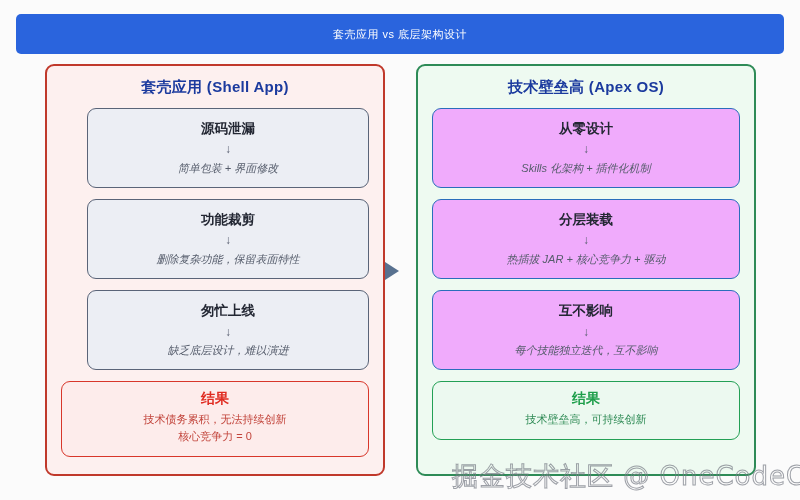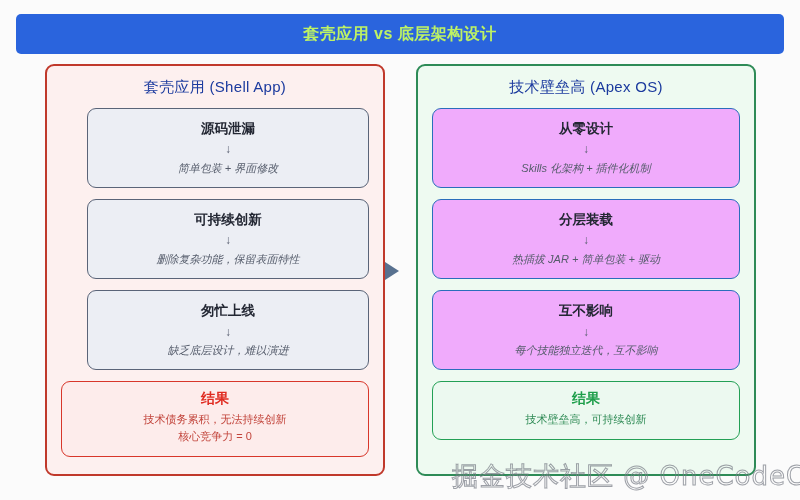--- a/index.html
+++ b/index.html
@@ -23,23 +23,23 @@
     top: 14px;
     width: 768px;
     height: 40px;
     background: #2a64dd;
     border-radius: 5px;
     display: flex;
     align-items: center;
     justify-content: center;
   }
   .title-bar-text {
-    color: #bef264;
-    font-size: 16px;
-    font-weight: bold;
+    color: #ffffff;
+    font-size: 11px;
+    font-weight: normal;
     letter-spacing: 0.5px;
   }
 
   
   .columns {
     position: absolute;
     left: 0;
     top: 64px;
     width: 800px;
     height: 412px;
@@ -64,21 +64,21 @@
   .panel-apex {
     margin-left: 31px;
     width: 340px;
     border: 2px solid #2e8b57;
     background: #eefaf1;
   }
 
   .panel-title {
     text-align: center;
     font-size: 15px;
-    font-weight: normal;
+    font-weight: bold;
     color: #1b3a9e;
     margin-bottom: 11px;
     letter-spacing: 0.3px;
   }
 
   
   .card {
     border-radius: 9px;
     padding: 10px 10px 11px 10px;
     margin-bottom: 11px;
@@ -188,21 +188,21 @@
   <div class="panel panel-shell">
     <div class="panel-title">套壳应用 (Shell App)</div>
 
     <div class="card card-shell">
       <div class="card-head">源码泄漏</div>
       <div class="card-arrow">↓</div>
       <div class="card-sub">简单包装 + 界面修改</div>
     </div>
 
     <div class="card card-shell">
-      <div class="card-head">可持续创新</div>
+      <div class="card-head">功能裁剪</div>
       <div class="card-arrow">↓</div>
       <div class="card-sub">删除复杂功能，保留表面特性</div>
     </div>
 
     <div class="card card-shell">
       <div class="card-head">匆忙上线</div>
       <div class="card-arrow">↓</div>
       <div class="card-sub">缺乏底层设计，难以演进</div>
     </div>
 
@@ -218,21 +218,21 @@
 
     <div class="card card-apex">
       <div class="card-head">从零设计</div>
       <div class="card-arrow">↓</div>
       <div class="card-sub">Skills 化架构 + 插件化机制</div>
     </div>
 
     <div class="card card-apex">
       <div class="card-head">分层装载</div>
       <div class="card-arrow">↓</div>
-      <div class="card-sub">热插拔 JAR + 简单包装 + 驱动</div>
+      <div class="card-sub">热插拔 JAR + 核心竞争力 + 驱动</div>
     </div>
 
     <div class="card card-apex">
       <div class="card-head">互不影响</div>
       <div class="card-arrow">↓</div>
       <div class="card-sub">每个技能独立迭代，互不影响</div>
     </div>
 
     <div class="result result-apex">
       <div class="result-title green">结果</div>

